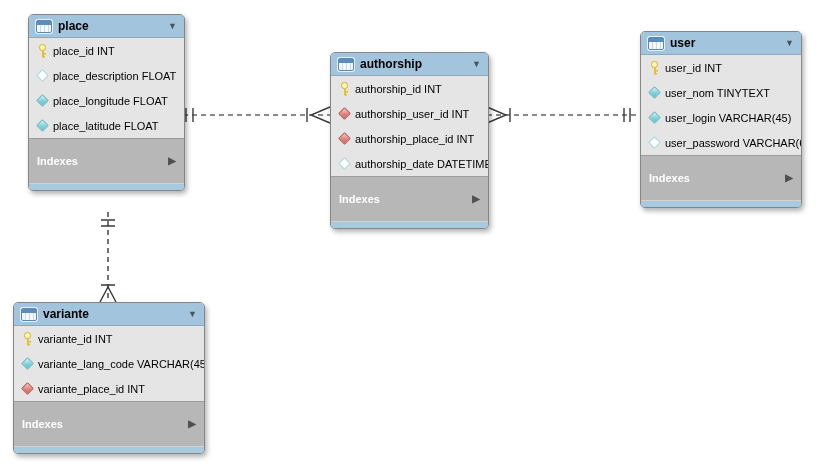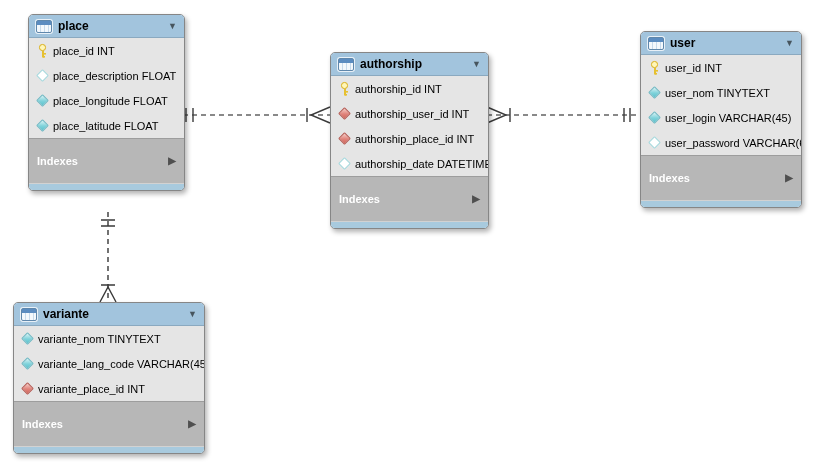--- a/index.html
+++ b/index.html
@@ -220,23 +220,23 @@
 
   <div class="db-table" style="left:13px; top:302px; width:190px;">
     <div class="thead">
       <span class="table-glyph"></span>
       <span class="tname">variante</span>
       <span class="tri-collapse">▼</span>
     </div>
     <div class="tbody">
       <div class="trow">
         <span class="ic">
-            <i class="icg diamond-filled-icon"></i>
-          </span>
-        <span>variante_nom TINYTEXT</span>
+            <i class="icg key-icon"></i>
+          </span>
+        <span>variante_id INT</span>
       </div>
       <div class="trow">
         <span class="ic">
             <i class="icg diamond-filled-icon"></i>
           </span>
         <span>variante_lang_code VARCHAR(45)</span>
       </div>
       <div class="trow">
         <span class="ic">
             <i class="icg diamond-red-icon"></i>

